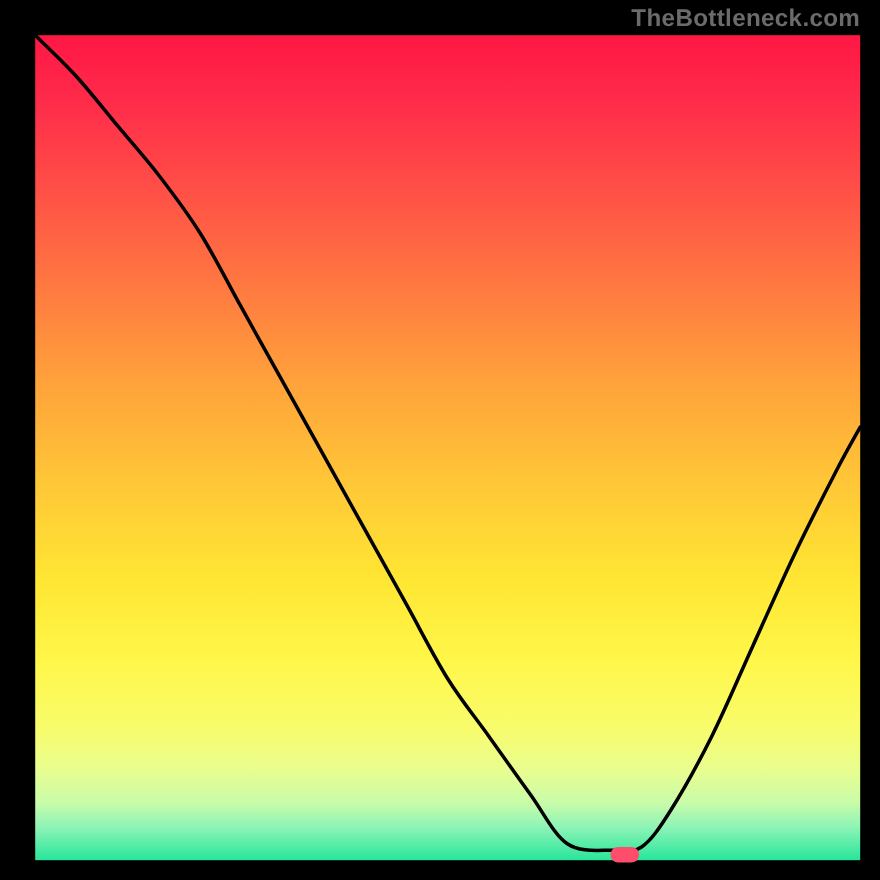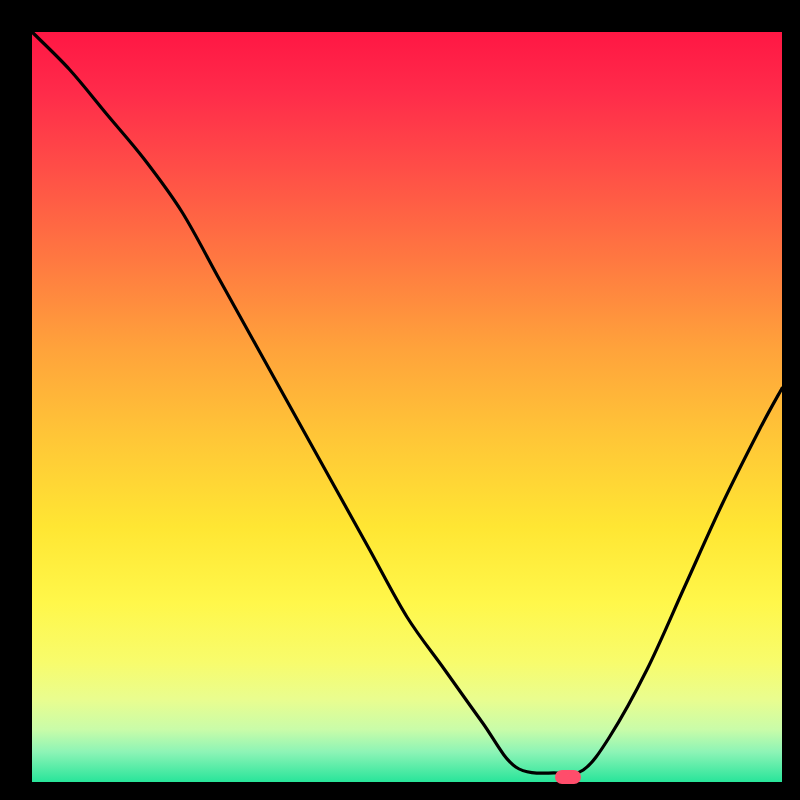--- a/index.html
+++ b/index.html
@@ -60,20 +60,21 @@
     width: 100%;
     height: 100%;
     overflow: visible;
   }
 </style>
 </head>
 <body>
 
 <div class="stage">
 
+  <div class="watermark">TheBottleneck.com</div>
 
   <div class="plot" id="plot" style="left: 32px; top: 32px; width: 750px; height: 750px;">
     <div class="gradient-bg"></div>
 
     <svg class="curve" viewBox="0 0 750 750" preserveAspectRatio="none">
       <path id="curve-path" d="M 0.00 0.00 C 6.25 6.25, 25.00 23.75, 37.50 37.50 C 50.00 51.25, 62.50 67.50, 75.00 82.50 C 87.50 97.50, 100.00 111.25, 112.50 127.50 C 125.00 143.75, 137.50 160.00, 150.00 180.00 C 162.50 200.00, 175.00 225.00, 187.50 247.50 C 200.00 270.00, 212.50 292.50, 225.00 315.00 C 237.50 337.50, 250.00 360.00, 262.50 382.50 C 275.00 405.00, 287.50 427.50, 300.00 450.00 C 312.50 472.50, 325.00 495.00, 337.50 517.50 C 350.00 540.00, 362.50 565.00, 375.00 585.00 C 387.50 605.00, 400.00 620.00, 412.50 637.50 C 425.00 655.00, 438.13 673.75, 450.00 690.00 C 461.88 706.25, 471.25 726.50, 483.75 735.00 C 496.25 743.50, 513.75 740.50, 525.00 741.00 C 536.25 741.50, 542.50 744.00, 551.25 738.00 C 560.00 732.00, 566.88 721.75, 577.50 705.00 C 588.13 688.25, 602.50 662.50, 615.00 637.50 C 627.50 612.50, 640.00 582.50, 652.50 555.00 C 665.00 527.50, 677.50 498.75, 690.00 472.50 C 702.50 446.25, 717.50 416.88, 727.50 397.50 C 737.50 378.13, 746.25 363.13, 750.00 356.25" fill="none" stroke="#000" stroke-width="3.2" stroke-linejoin="round" stroke-linecap="round"></path>
     </svg>
 
     <div class="marker" id="marker" style="width: 26px; height: 14px; left: 523.25px; top: 737.75px;"></div>
   </div>

